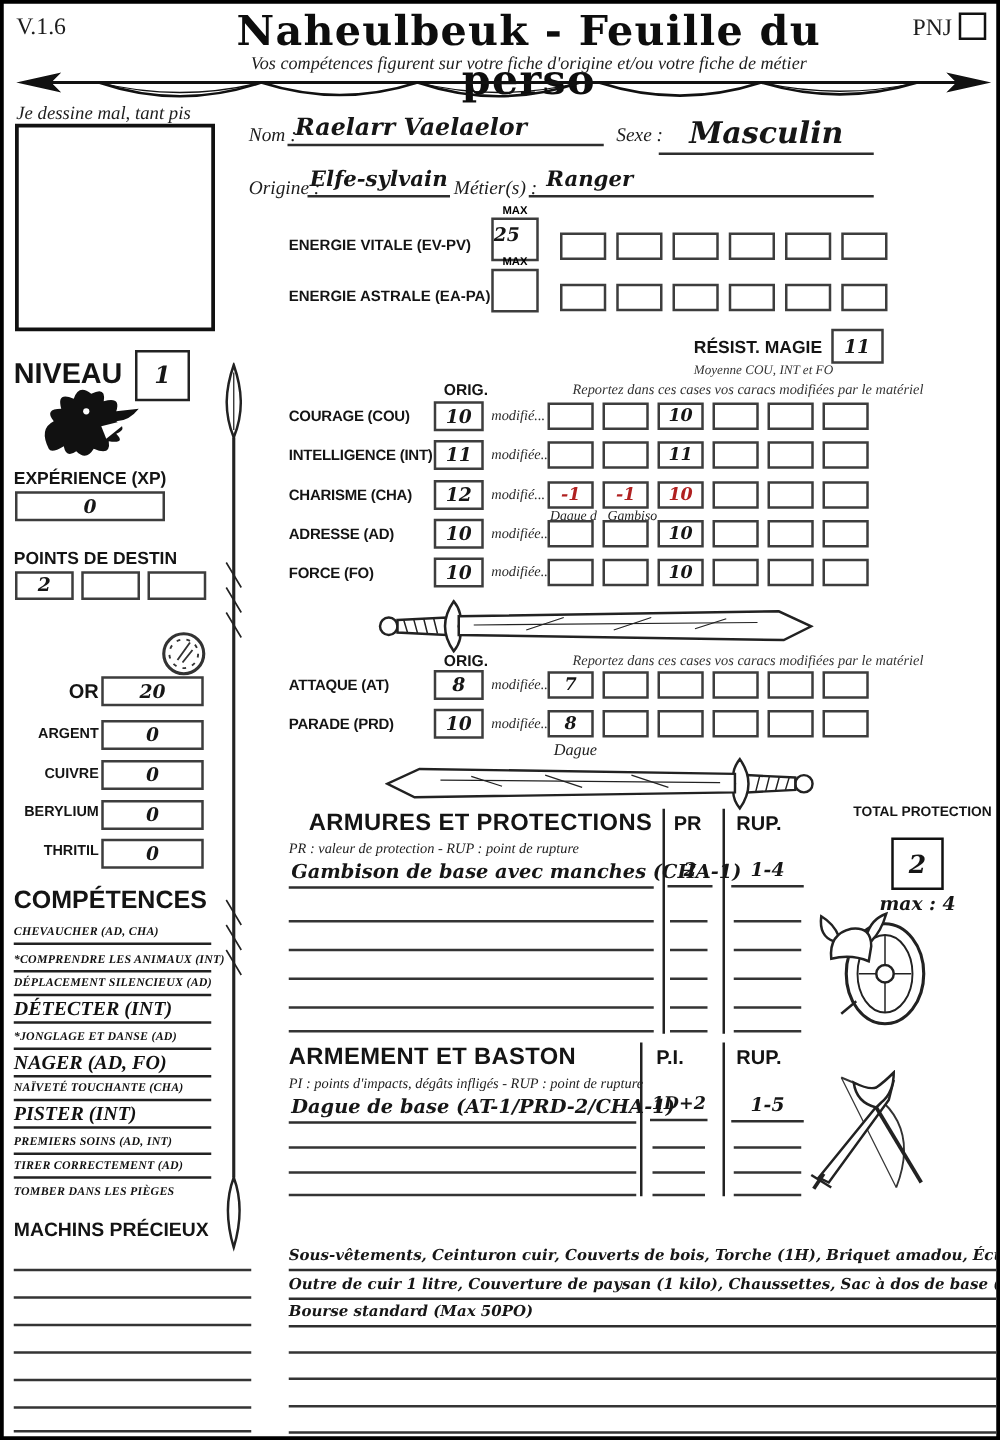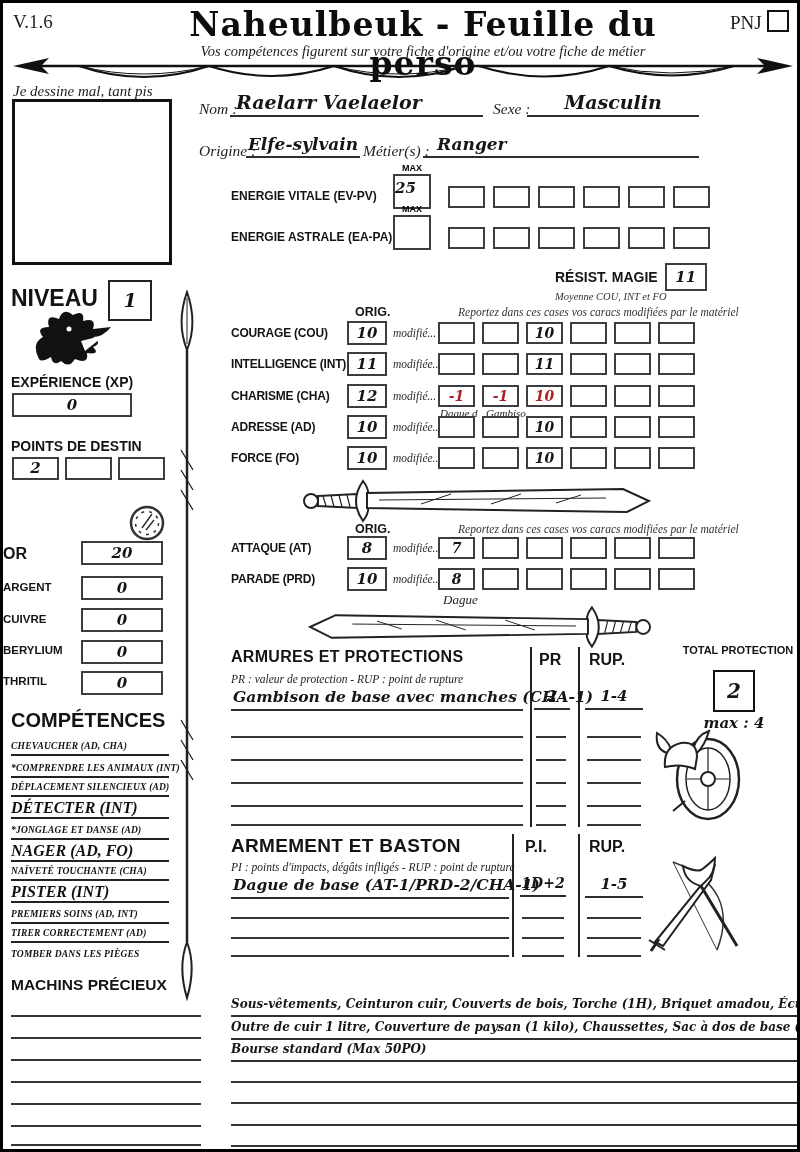--- a/index.html
+++ b/index.html
@@ -21,21 +21,21 @@
   .erow{position:absolute;left:228px;display:flex;align-items:flex-end}
   .el{width:162px;font:700 12px "Liberation Sans",sans-serif;padding-bottom:6px;white-space:nowrap;color:#141414;flex:none}
   .emax{display:flex;flex-direction:column;align-items:center;margin-right:9px;flex:none}
   .emaxlbl{font:700 9px "Liberation Sans",sans-serif;margin-bottom:1px}
   .emaxbox{width:38px;height:35px;border:2px solid #3d3d3d;font-size:15px;line-height:24px;background:#fff}
   .ecell{width:37px;height:22px;border:2px solid #3d3d3d;margin-left:8px;margin-bottom:1px;background:#fff;flex:none}
   .vr{position:absolute;width:2px;background:#222}
   .sk{position:absolute;left:8px;width:158px;border-bottom:2px solid #222;font-family:"Liberation Serif",serif;font-style:italic;font-weight:700;white-space:nowrap;color:#111}
   .sks{font-size:9.5px;height:15px;letter-spacing:.2px}
   .skb{font-size:16px;height:20px}
-  .curlab{position:absolute;left:0;width:76px;text-align:left}
+  .curlab{position:absolute;left:0;width:76px;text-align:right}
   .curbox{position:absolute;left:78px;width:82px;height:24px;border:2px solid #3d3d3d;text-align:center;font-size:15px;line-height:20px;background:#fff}
 </style>
 </head>
 <body>
 
 <div id="page">
 
   <span class="abs goth" style="left:10px;top:8px;font-size:19px;font-style:normal">V.1.6</span>
   <div class="abs" style="left:140px;top:2px;width:560px;text-align:center;font-family:'DejaVu Serif',serif;font-weight:700;font-size:33px;letter-spacing:1px;color:#0d0d0d">Naheulbeuk - Feuille du perso</div>
   <span class="abs goth" style="left:727px;top:9px;font-size:19px;font-style:normal">PNJ</span>
@@ -49,21 +49,21 @@
     <path d="M70 11 Q135 33 200 11 M200 11 Q263 31 325 11 M325 11 Q390 33 455 11 M470 11 Q535 32 600 11 M600 11 Q663 30 725 11" fill="none" stroke="#111" stroke-width="2"></path>
     <path d="M70 11 Q135 27 200 11 M325 11 Q390 27 455 11 M600 11 Q663 25 725 11" fill="none" stroke="#111" stroke-width="1"></path>
   </svg>
 
   <span class="abs goth" style="left:10px;top:80px;font-size:15px">Je dessine mal, tant pis</span>
   <div class="abs" style="left:9px;top:96px;width:160px;height:166px;border:3px solid #111;background:#fff"></div>
 
   <span class="abs goth" style="left:196px;top:97px;font-size:15.5px">Nom :</span>
   <span class="fl hand" style="left:227px;top:88px;width:253px;font-size:19px;padding:0 0 2px 6px">Raelarr Vaelaelor</span>
   <span class="abs goth" style="left:490px;top:97px;font-size:15.5px">Sexe :</span>
-  <span class="fl hand" style="left:524px;top:88px;width:172px;font-size:19px;padding-bottom:2px;text-align:center">Masculin</span>
+  <span class="fl hand" style="left:524px;top:88px;width:172px;font-size:24px;padding-bottom:2px;text-align:center">Masculin</span>
   <span class="abs goth" style="left:196px;top:139px;font-size:15.5px">Origine :</span>
   <span class="fl hand" style="left:243px;top:131px;width:114px;font-size:17px;padding-bottom:2px;text-align:center">Elfe-sylvain</span>
   <span class="abs goth" style="left:360px;top:139px;font-size:15.5px">Métier(s) :</span>
   <span class="fl hand" style="left:420px;top:131px;width:276px;font-size:17px;padding:0 0 2px 14px">Ranger</span>
 
   <div class="erow" style="top:160px">
     <span class="el">ENERGIE VITALE (EV-PV)</span>
     <span class="emax">
         <span class="emaxlbl">MAX</span>
         <span class="emaxbox hand">25</span>
@@ -197,21 +197,21 @@
   <svg class="abs" style="left:305px;top:600px;transform:scaleX(-1)" width="345" height="48" viewBox="0 0 350 48">
     <circle cx="10" cy="24" r="7" fill="#fff" stroke="#222" stroke-width="2"></circle>
     <path d="M17 19 L56 17 L56 31 L17 29 Z" fill="#fff" stroke="#222" stroke-width="2"></path>
     <path d="M22 19 L25 29 M30 18.5 L33 29.5 M38 18 L41 30 M46 18 L49 30" stroke="#222" stroke-width="1.2"></path>
     <path d="M62 4 Q48 24 62 44 Q70 34 66 24 Q70 14 62 4 Z" fill="#fff" stroke="#222" stroke-width="2"></path>
     <path d="M66 16 L322 12 L348 24 L326 35 L66 31 Z" fill="#fff" stroke="#222" stroke-width="2"></path>
     <path d="M78 23 L305 21" stroke="#222" stroke-width="1"></path>
     <path d="M120 27 L150 17 M190 27 L220 17 M255 26 L280 18" stroke="#222" stroke-width="1"></path>
   </svg>
 
-  <span class="abs bl" style="left:228px;top:645px;font-size:16px;letter-spacing:.3px">ARMURES ET PROTECTIONS</span>
+  <span class="abs bl" style="left:244px;top:645px;font-size:19px;letter-spacing:.3px">ARMURES ET PROTECTIONS</span>
   <span class="abs goth" style="left:228px;top:670px;font-size:11.5px">PR : valeur de protection - RUP : point de rupture</span>
   <span class="abs bl" style="left:536px;top:648px;font-size:16px">PR</span>
   <span class="abs bl" style="left:586px;top:648px;font-size:16px">RUP.</span>
   <div class="vr" style="left:527px;top:644px;height:180px"></div>
   <div class="vr" style="left:575px;top:644px;height:180px"></div>
 
   <span class="fl hand" style="left:228px;top:684px;width:292px;font-size:15.5px;padding:0 0 3px 2px">Gambison de base avec manches (CHA-1)</span>
   <span class="fl hand" style="left:531px;top:684px;width:36px;font-size:15px;padding-bottom:3px;text-align:center">2</span>
   <span class="fl hand" style="left:582px;top:684px;width:58px;font-size:15px;padding-bottom:3px;text-align:center">1-4</span>
 

